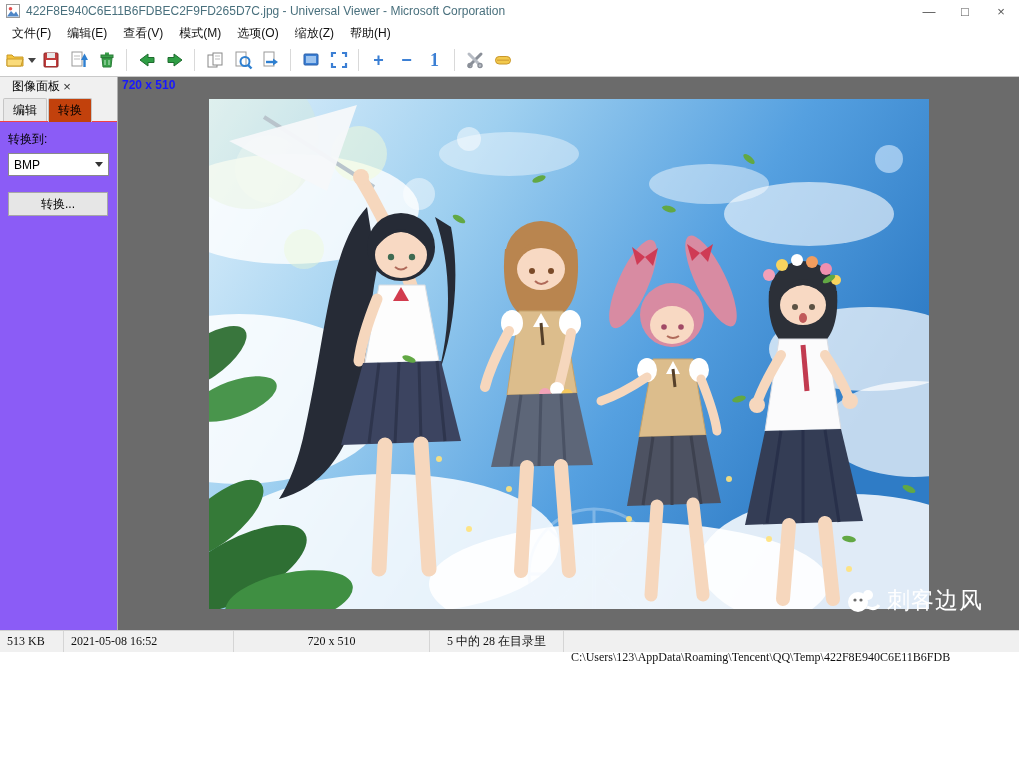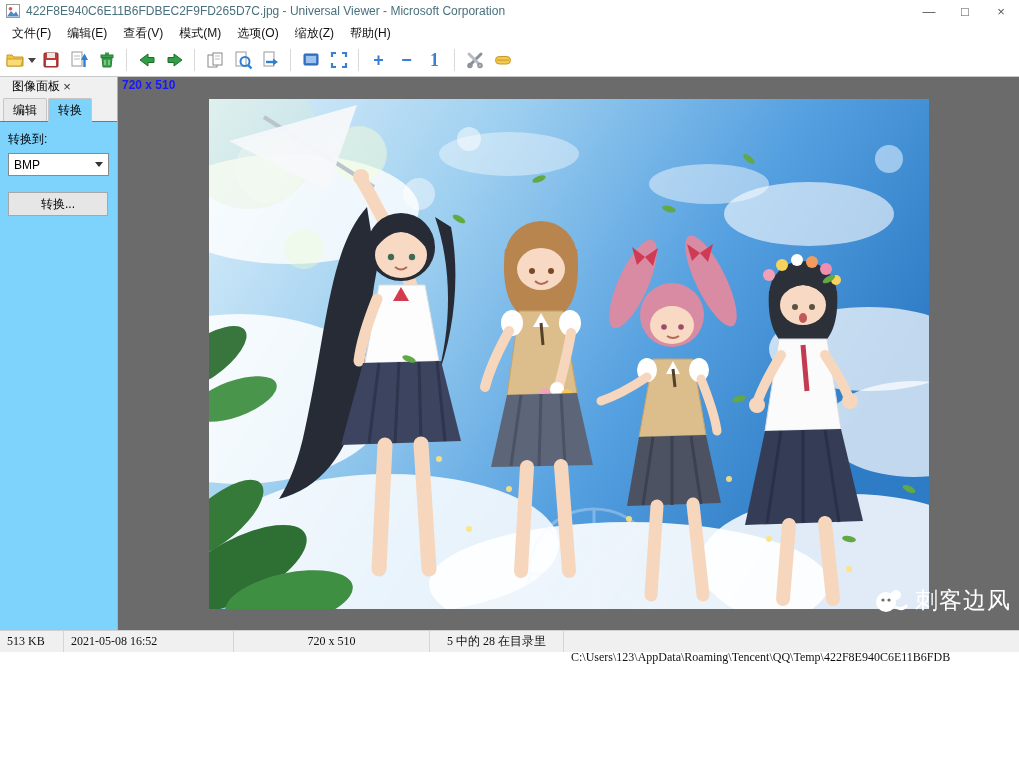--- a/index.html
+++ b/index.html
@@ -23,32 +23,32 @@
   .zoom-glyph{font-size:18px;font-weight:bold;color:#3b7fd4;line-height:1;}
   .serif1{font-family:"Liberation Serif",serif;}
 
   
   .content{flex:1;display:flex;min-height:0;}
   .sidebar{width:117px;background:#fff;border-right:1px solid #b0b0b0;display:flex;flex-direction:column;font-size:12px;flex:0 0 auto;}
   .sidebar-header{height:19px;display:flex;align-items:center;padding:0 5px 0 12px;background:#f0f0f0;}
   .sidebar-close{width:14px;text-align:center;color:#333;font-size:13px;}
   .tabs{display:flex;padding:2px 3px 0 3px;background:#f0f0f0;border-bottom:1px solid #ef4444;}
   .tab{padding:3px 9px 2px 9px;border:1px solid #c6c6c6;border-bottom:none;background:#e9e9e9;margin-right:1px;border-radius:2px 2px 0 0;}
-  .tab.active{background:#7dd3fc;margin-bottom:-1px;padding-bottom:3px;}
-  .sidebar-body{background:#7dd3fc;flex:1;padding:9px 8px;}
+  .tab.active{background:#c2410c;margin-bottom:-1px;padding-bottom:3px;}
+  .sidebar-body{background:#8b5cf6;flex:1;padding:9px 8px;}
   .convert-label{margin-bottom:5px;}
   .selectbox{height:21px;border:1px solid #8a8a8a;display:flex;align-items:center;justify-content:space-between;padding:0 5px;background:#fff;margin-bottom:16px;width:89px;}
   .selectbox .caret{margin:0;border-top-color:#333;}
   .convert-btn{width:98px;height:22px;background:#e6e6e6;border:1px solid #a7a7a7;display:flex;align-items:center;justify-content:center;margin-top:6px;}
 
   .viewer{flex:1;background:#6b6b6b;position:relative;display:flex;align-items:center;justify-content:center;min-width:0;}
   .dim-label{position:absolute;top:1px;left:4px;color:#1818ff;font-weight:bold;font-size:12px;}
   .image-frame{width:720px;height:510px;flex:0 0 auto;}
 
-  .watermark{position:absolute;right:8px;bottom:14px;display:flex;align-items:center;gap:7px;color:#fff;font-size:23px;letter-spacing:1px;}
+  .watermark{position:absolute;right:36px;bottom:14px;display:flex;align-items:center;gap:7px;color:#fff;font-size:23px;letter-spacing:1px;}
 
   
   .statusbar{height:21px;background:#f0f0f0;border-top:1px solid #d0d0d0;display:flex;align-items:center;font-size:12px;color:#111;flex:0 0 auto;}
   .scell{padding:0 7px;height:100%;display:flex;align-items:center;border-right:1px solid #d5d5d5;white-space:nowrap;overflow:hidden;box-sizing:border-box;font-family:Liberation Serif, serif;}
   .scell.c1{width:64px;}
   .scell.c2{width:170px;}
   .scell.c3{width:196px;justify-content:center;}
   .scell.c4{width:134px;justify-content:center;}
   .scell.c5{flex:1;border-right:none;margin-top:32px;}
 </style>

